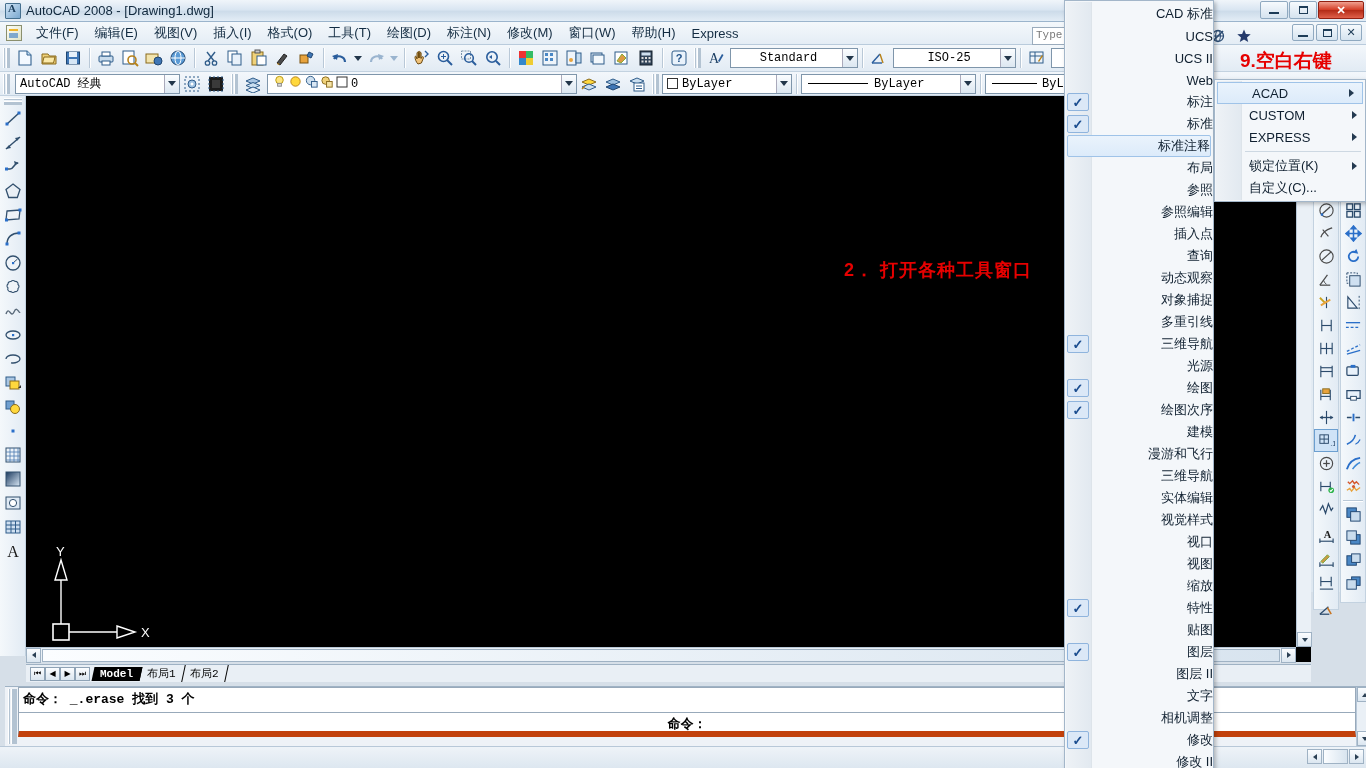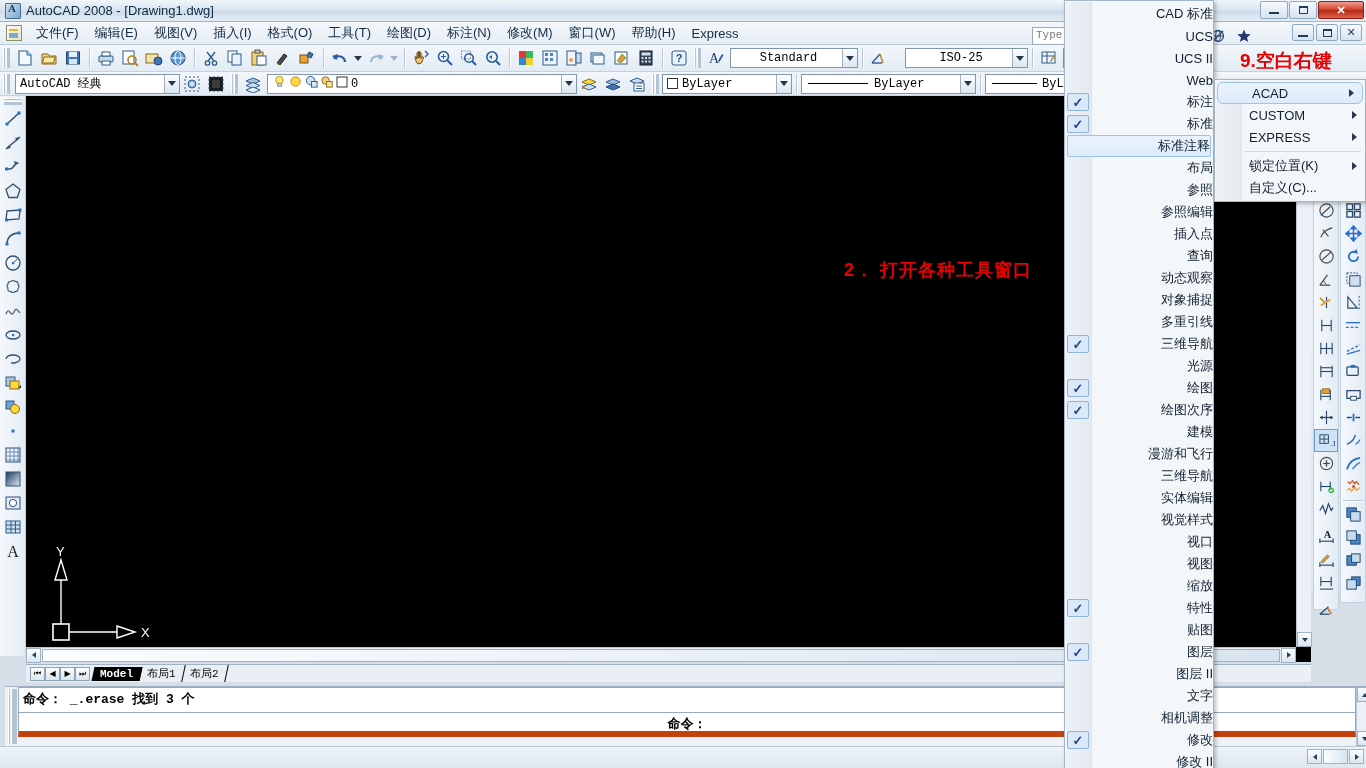--- a/index.html
+++ b/index.html
@@ -289,21 +289,21 @@
     font-size:13px; color:#102030; z-index:2;
   }
   .sub-row .lbl{ padding-left:34px; white-space:nowrap; }
   .sub-row .caret{
     position:absolute; right:8px; top:50%; transform:translateY(-50%);
     width:0;height:0;border-top:4px solid transparent;border-bottom:4px solid transparent;
     border-left:5px solid #243a50;
   }
   .sub-row.hl {
     background:linear-gradient(to bottom,#eaf3fc,#dcebfa);
-    border:1px solid #9fc3e8; border-radius:6px; margin:0 2px;
+    border:1px solid #9fc3e8; border-radius:0; margin:0 2px;
   }
   .sub-divider{ height:1px; background:#cdd8e2; margin:3px 4px 3px 30px; z-index:2; position:relative;}
 
   
   .annot-top {
     position:absolute; left:1240px; top:48px; z-index:70;
     color:#e60000; font-weight:bold; font-size:19px; white-space:nowrap;
     font-family:"Liberation Sans", sans-serif;
   }
 </style>
@@ -583,21 +583,21 @@
       <span class="arrow"></span>
     </div>
     <div class="sep"></div>
     <div class="tbtn">
         <svg width="18" height="18" viewBox="0 0 18 18">
           <path d="M2 14l8-9" stroke="#2a5d9c" stroke-width="1.4" fill="none"></path>
           <path d="M2 14h10" stroke="#2a5d9c" stroke-width="1.4"></path>
           <path d="M10 5l3 9" stroke="#b8821a" stroke-width="1.4"></path>
         </svg>
       </div>
-    <div class="combo" style="width:123px;margin-left:14px">
+    <div class="combo" style="width:123px;margin-left:2px">
       <span class="cval" style="text-align:center">ISO-25</span>
       <span class="arrow"></span>
     </div>
     <div class="sep"></div>
     <div class="tbtn">
         <svg width="18" height="18" viewBox="0 0 18 18">
           <rect x="2" y="3" width="13" height="11" fill="#eef4fa" stroke="#2f5c8a"></rect>
           <line x1="2" y1="7" x2="15" y2="7" stroke="#2f5c8a"></line>
           <line x1="7" y1="3" x2="7" y2="14" stroke="#2f5c8a"></line>
           <path d="M10 12l4-6 1 1-4 6z" fill="#b8821a"></path>

